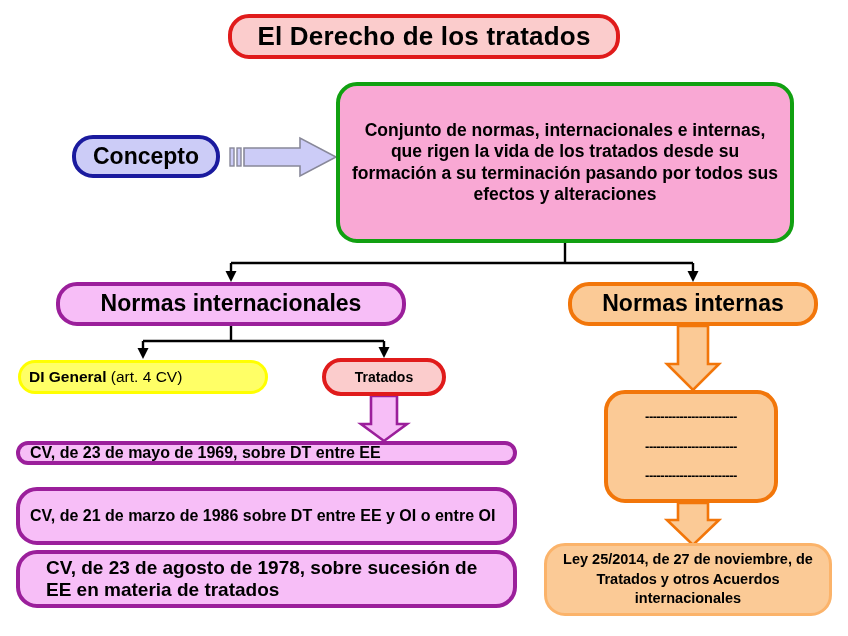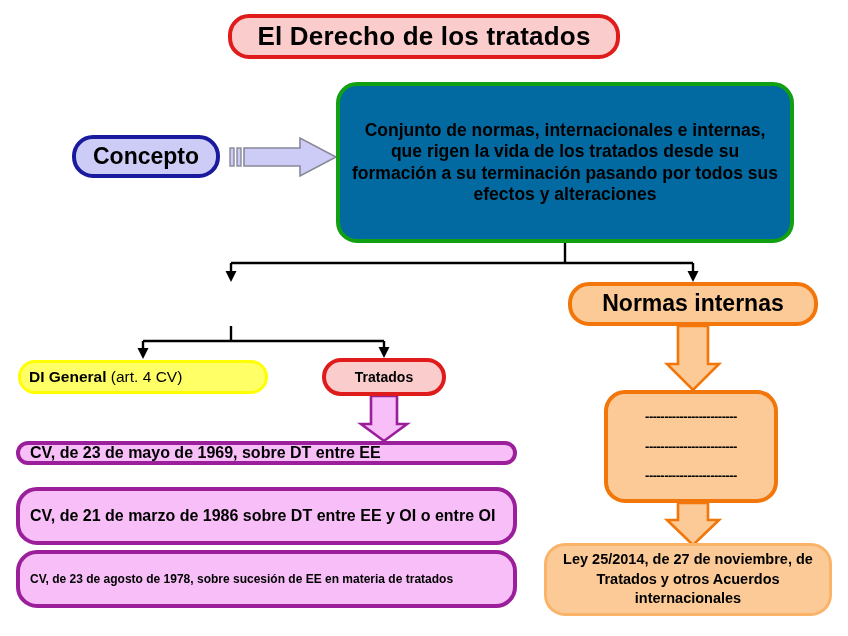--- a/index.html
+++ b/index.html
@@ -19,21 +19,21 @@
   .box.left{justify-content:flex-start;text-align:left;}
 
   
   #title-box{
     left:228px;top:14px;width:392px;height:45px;
     background:#fbcccc;border:4px solid #e01b1b;
     font-size:26px;letter-spacing:.2px;
   }
   #definition-box{
     left:336px;top:82px;width:458px;height:161px;
-    background:#0369a1;border:4px solid #11a011;
+    background:#f9a8d4;border:4px solid #11a011;
     font-size:17.5px;padding:4px 10px;line-height:1.22;
   }
   #concepto-box{
     left:72px;top:135px;width:148px;height:43px;
     background:#ccccf7;border:4px solid #1a1a9e;
     font-size:23px;
   }
   #normas-int-box{
     left:56px;top:282px;width:350px;height:44px;
     background:#f7bef7;border:4px solid #9b1f9b;
@@ -60,21 +60,21 @@
     font-size:16px;padding:0 10px;
   }
   #cv1986-box{
     left:16px;top:487px;width:501px;height:58px;
     background:#f7bef7;border:4px solid #9b1f9b;
     font-size:16px;padding:0 10px;
   }
   #cv1978-box{
     left:16px;top:550px;width:501px;height:58px;
     background:#f7bef7;border:4px solid #9b1f9b;
-    font-size:12px;padding:0 10px;
+    font-size:19px;padding:0 26px;
   }
   #dashed-box{
     left:604px;top:390px;width:174px;height:113px;
     background:#fbca96;border:4px solid #f2760a;
     flex-direction:column;justify-content:space-around;
     font-size:13px;padding:8px 0;
   }
   #dashed-box .dash-line{
     font-family:"Liberation Sans",sans-serif;
     font-weight:bold;letter-spacing:-0.5px;
@@ -131,20 +131,23 @@
   </div>
 
   <div class="box" id="definition-box">
     <span>Conjunto de normas, internacionales e internas, que rigen la vida de los tratados desde su formación a su terminación pasando por todos sus efectos y alteraciones</span>
   </div>
 
   <div class="box" id="concepto-box">
     <span>Concepto</span>
   </div>
 
+  <div class="box" id="normas-int-box">
+    <span>Normas internacionales</span>
+  </div>
 
   <div class="box" id="normas-internas-box">
     <span>Normas internas</span>
   </div>
 
   <div class="box left" id="di-general-box">
     <span>
       <b>DI General</b><span style="font-weight:normal"> (art. 4 CV)</span>
     </span>
   </div>

